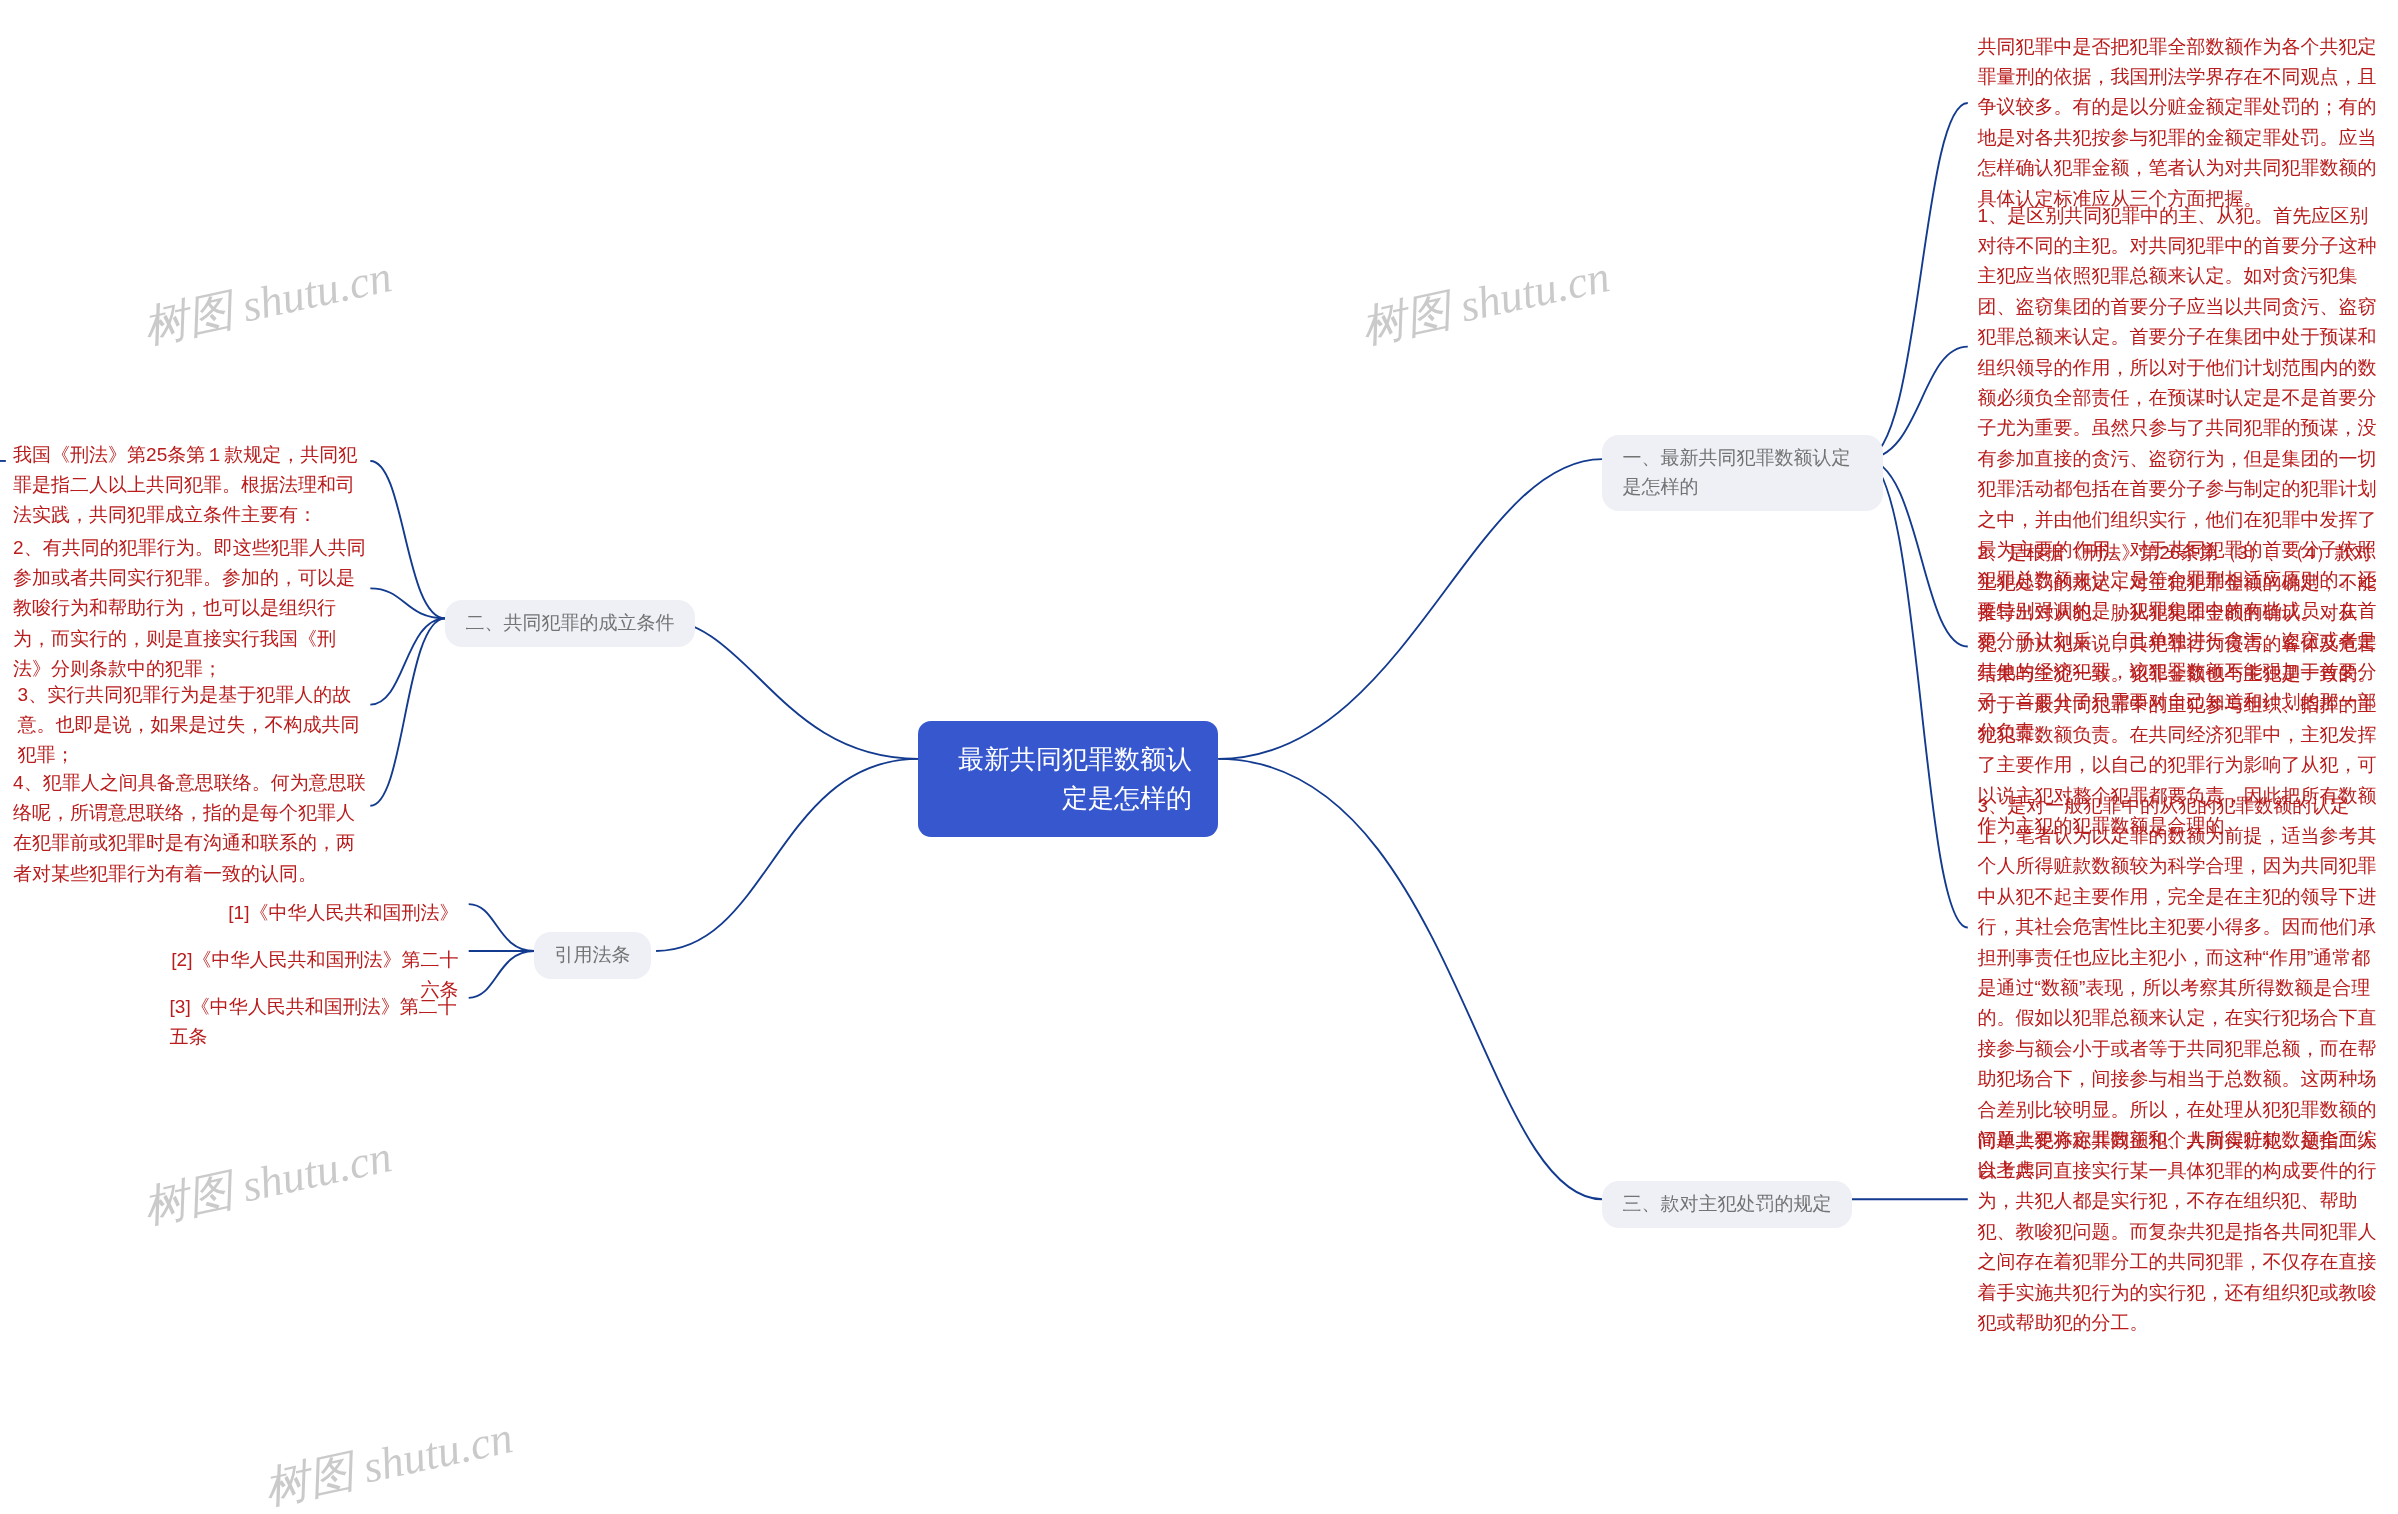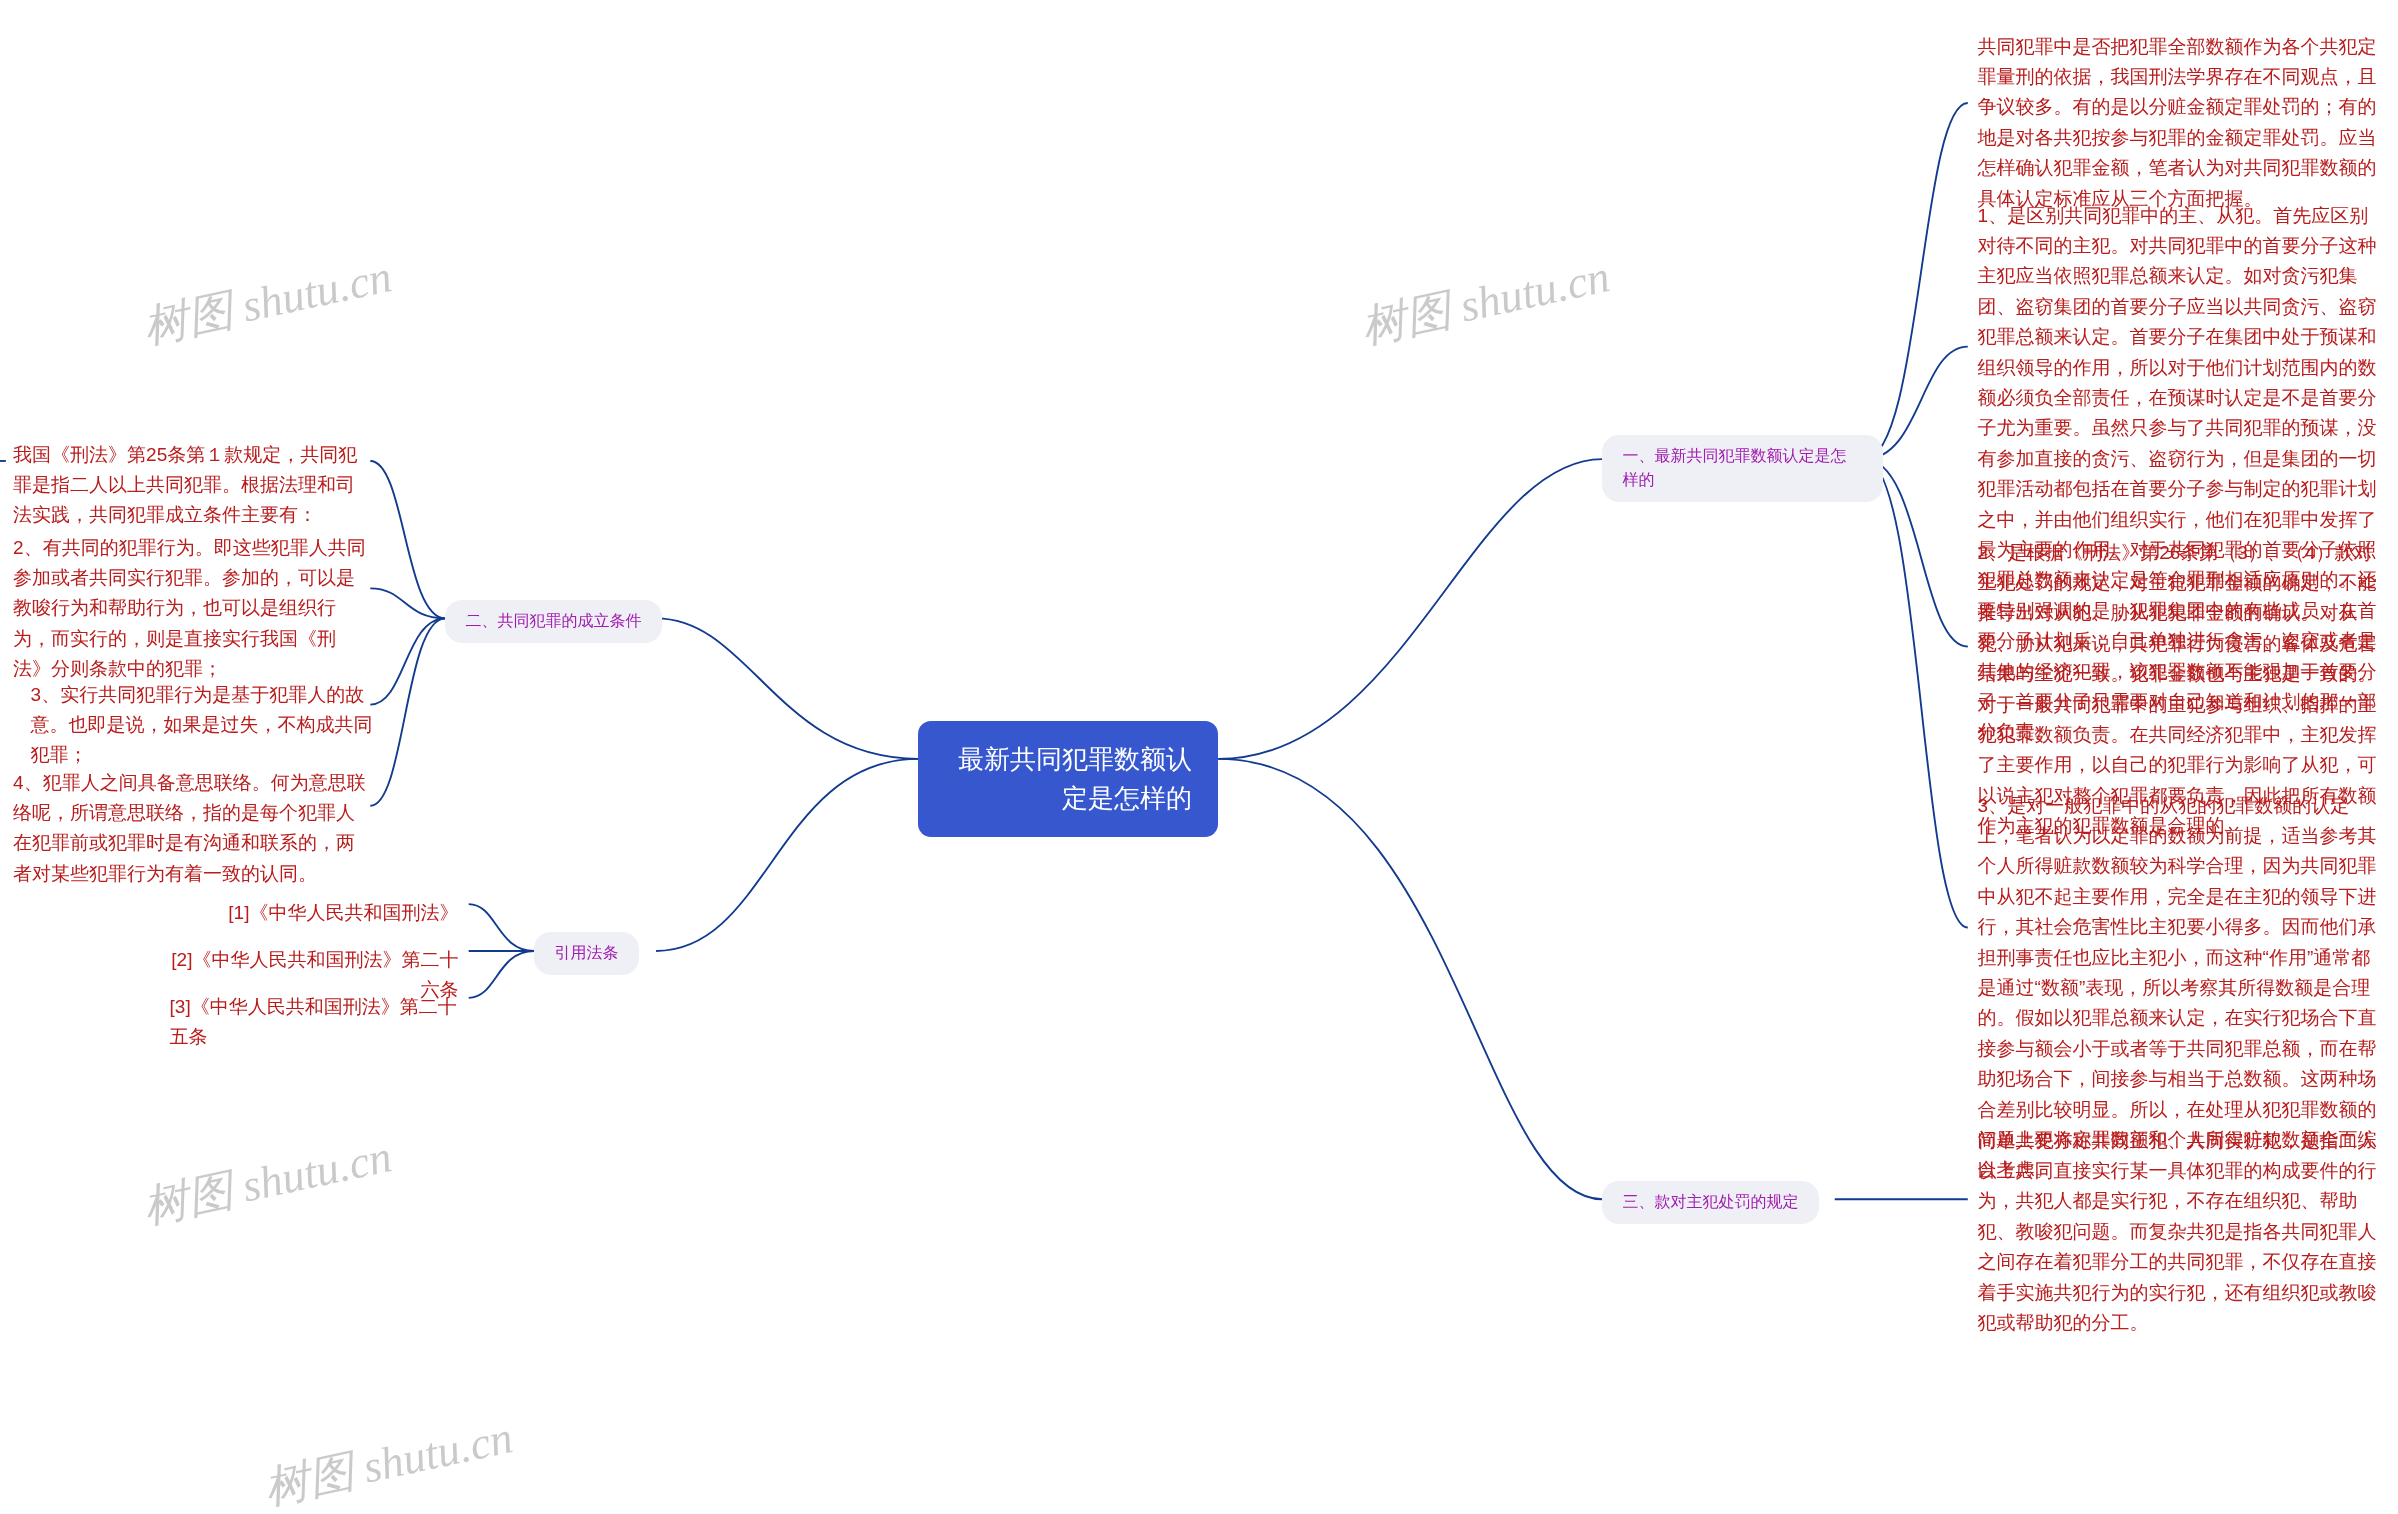--- a/index.html
+++ b/index.html
@@ -1,20 +1,20 @@
 <!DOCTYPE html>
 <html style="font-size:15px"><head>
 <meta charset="utf-8">
 <style>
   html,body{margin:0;padding:0;width:2399px;height:1515px;background:#fff;font-family:"Microsoft YaHei","PingFang SC",Arial,sans-serif;color:#333;overflow:hidden}
   .canvas{position:relative;width:2399px;height:1515px}
   svg.lines{position:absolute;left:0;top:0;width:2399px;height:1515px;pointer-events:none}
   .node{position:absolute;box-sizing:border-box}
   .root{background:#3657ce;color:#fff;border-radius:13px;padding:19px 26px;font-size:26px;line-height:1.5;text-align:right}
-  .branch{background:#eef0f6;color:#a21caf;border-radius:17px;padding:9.4px 20.6px;font-size:16px;line-height:1.5;white-space:nowrap}
+  .branch{background:#eef0f6;color:#737373;border-radius:17px;padding:9.4px 20.6px;font-size:19px;line-height:1.5;white-space:nowrap}
   .branch.multi{white-space:normal;width:281px}
   .leaf{color:#b91c1c;font-size:19px;line-height:1.6;padding:3.7px 5.6px;white-space:normal}
   .leaf-right{width:412px}
   .leaf-left{width:365px}
   .wm{position:absolute;font-size:45px;color:#444;opacity:0.28;transform:rotate(-12deg);font-style:italic;font-family:"Times New Roman",serif;pointer-events:none}
 </style>
 </head>
 <body>
 <div class="canvas">
 
@@ -56,21 +56,21 @@
 <div class="node leaf leaf-right" style="left:1972px;top:197px">1、是区别共同犯罪中的主、从犯。首先应区别对待不同的主犯。对共同犯罪中的首要分子这种主犯应当依照犯罪总额来认定。如对贪污犯集团、盗窃集团的首要分子应当以共同贪污、盗窃犯罪总额来认定。首要分子在集团中处于预谋和组织领导的作用，所以对于他们计划范围内的数额必须负全部责任，在预谋时认定是不是首要分子尤为重要。虽然只参与了共同犯罪的预谋，没有参加直接的贪污、盗窃行为，但是集团的一切犯罪活动都包括在首要分子参与制定的犯罪计划之中，并由他们组织实行，他们在犯罪中发挥了最为主要的作用。对于共同犯罪的首要分子依照犯罪总数额来认定是符合罪刑相适应原则的。还要特别强调的是，犯罪集团中的有些成员，在首要分子计划后，自己单独进行贪污、盗窃或者是其他的经济犯罪，该犯罪数额不能强加于首要分子，首要分子只需要对自己知道和计划的那一部分负责。</div>
 <div class="node leaf leaf-right" style="left:1972px;top:534px">2、是根据《刑法》第26条第（3）、（4）款对主犯处罚的规定，对主犯犯罪金额的确定，不能推导出对从犯、胁从犯犯罪金额的确认。对从犯、胁从犯来说，其犯罪行为侵害的客体及危害结果与主犯一致。犯罪金额也与主犯是一致的。对于一般共同犯罪中的主犯参与组织、指挥的主犯犯罪数额负责。在共同经济犯罪中，主犯发挥了主要作用，以自己的犯罪行为影响了从犯，可以说主犯对整个犯罪都要负责，因此把所有数额作为主犯的犯罪数额是合理的。</div>
 <div class="node leaf leaf-right" style="left:1972px;top:787px">3、是对一般犯罪中的从犯的犯罪数额的认定上，笔者认为以定罪的数额为前提，适当参考其个人所得赃款数额较为科学合理，因为共同犯罪中从犯不起主要作用，完全是在主犯的领导下进行，其社会危害性比主犯要小得多。因而他们承担刑事责任也应比主犯小，而这种“作用”通常都是通过“数额”表现，所以考察其所得数额是合理的。假如以犯罪总额来认定，在实行犯场合下直接参与额会小于或者等于共同犯罪总额，而在帮助犯场合下，间接参与相当于总数额。这两种场合差别比较明显。所以，在处理从犯犯罪数额的问题上要将定罪数额和个人所得赃款数额全面综合考虑。</div>
 
 <div class="node branch" style="left:1602px;top:1181px">三、款对主犯处罚的规定</div>
 <div class="node leaf leaf-right" style="left:1972px;top:1122px">简单共犯亦称共同正犯、共同实行犯，是指二人以上共同直接实行某一具体犯罪的构成要件的行为，共犯人都是实行犯，不存在组织犯、帮助犯、教唆犯问题。而复杂共犯是指各共同犯罪人之间存在着犯罪分工的共同犯罪，不仅存在直接着手实施共犯行为的实行犯，还有组织犯或教唆犯或帮助犯的分工。</div>
 
 <div class="node branch" style="left:445px;top:600px">二、共同犯罪的成立条件</div>
 <div class="node leaf leaf-left" style="left:7.5px;top:436px">我国《刑法》第25条第１款规定，共同犯罪是指二人以上共同犯罪。根据法理和司法实践，共同犯罪成立条件主要有：</div>
 <div class="node leaf leaf-left" style="left:7.5px;top:529px">2、有共同的犯罪行为。即这些犯罪人共同参加或者共同实行犯罪。参加的，可以是教唆行为和帮助行为，也可以是组织行为，而实行的，则是直接实行我国《刑法》分则条款中的犯罪；</div>
-<div class="node leaf leaf-left" style="left:25px;top:676px">3、实行共同犯罪行为是基于犯罪人的故意。也即是说，如果是过失，不构成共同犯罪；</div>
+<div class="node leaf leaf-left" style="left:12px;top:676px">3、实行共同犯罪行为是基于犯罪人的故意。也即是说，如果是过失，不构成共同犯罪；</div>
 <div class="node leaf leaf-left" style="left:7.5px;top:764px">4、犯罪人之间具备意思联络。何为意思联络呢，所谓意思联络，指的是每个犯罪人在犯罪前或犯罪时是有沟通和联系的，两者对某些犯罪行为有着一致的认同。</div>
 
 <div class="node branch" style="left:534px;top:932px">引用法条</div>
 <div class="node leaf" style="left:164px;top:894px;width:300px;text-align:right">[1]《中华人民共和国刑法》</div>
 <div class="node leaf" style="left:164px;top:941px;width:300px;text-align:right">[2]《中华人民共和国刑法》第二十六条</div>
 <div class="node leaf" style="left:164px;top:988px;width:300px;text-align:left">[3]《中华人民共和国刑法》第二十五条</div>
 
 <svg style="position:absolute;left:0;top:0;width:2399px;height:1515px;pointer-events:none" viewBox="0 0 2560 1617" width="2399" height="1515">
   <path d="M 6,492 C -5,492 -5,492 -5,492" stroke="#123a8f" stroke-width="2" fill="none"></path>
 </svg>

